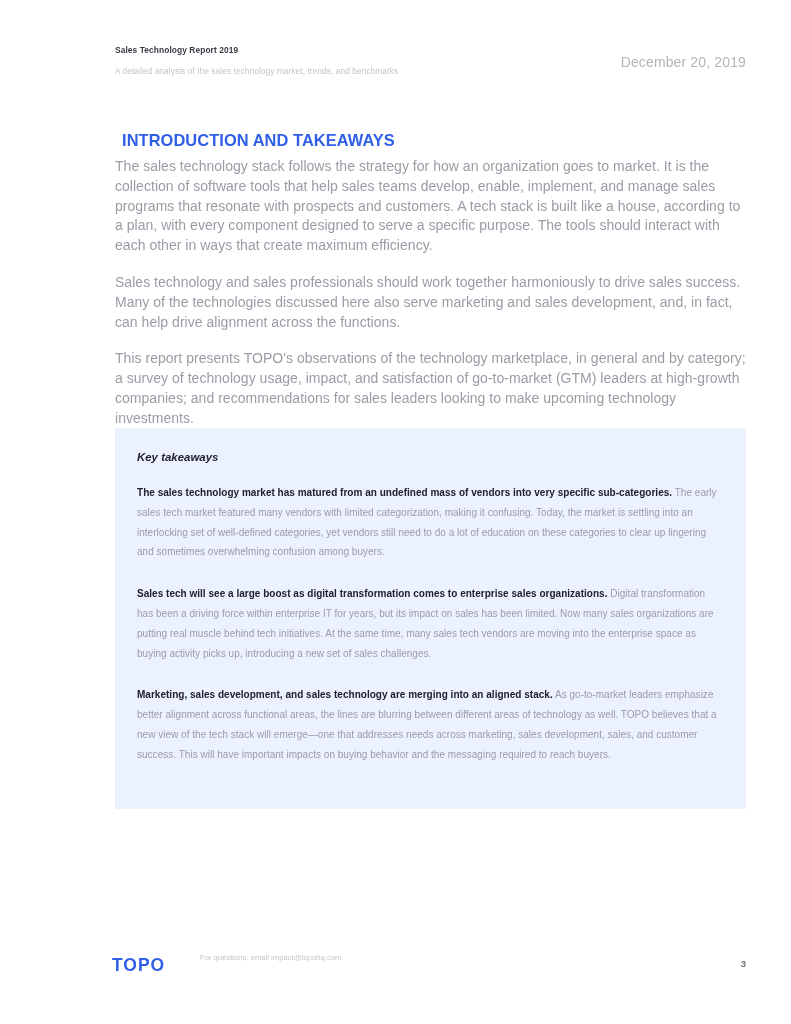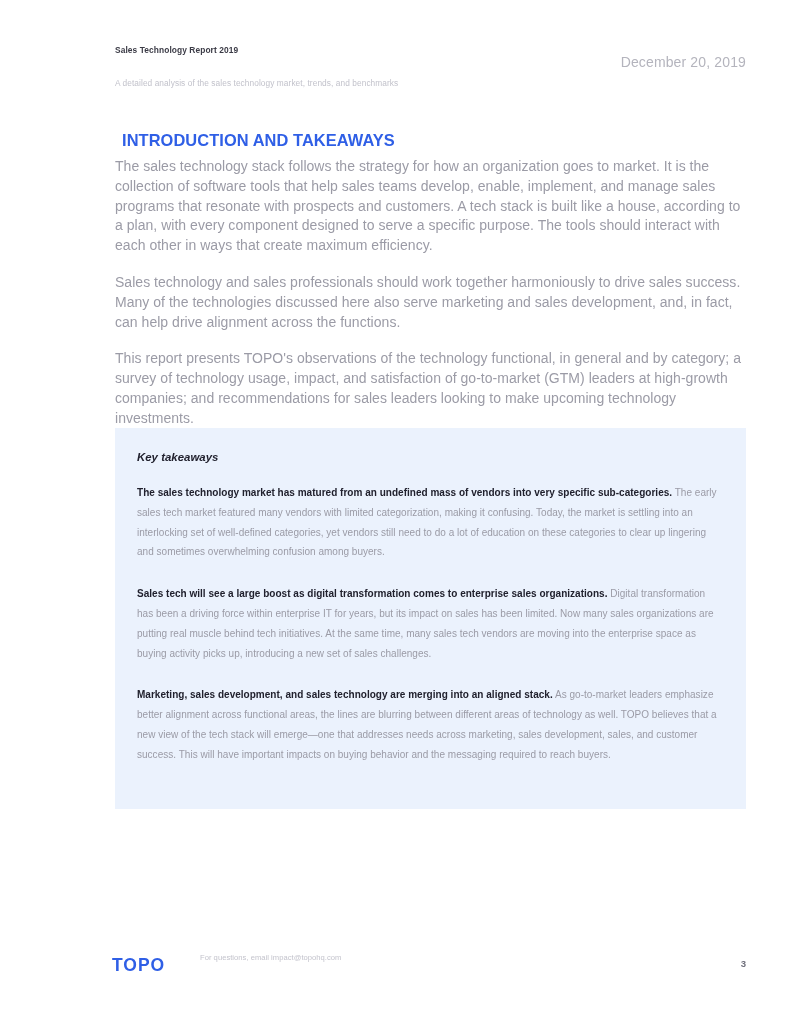--- a/index.html
+++ b/index.html
@@ -44,21 +44,21 @@
     position: absolute;
     right: 0;
     top: 12px;
     font-size: 14px;
     color: #b4b4bd;
     line-height: 12px;
     letter-spacing: 0.01em;
     white-space: nowrap;
   }
   .header-subtitle {
-    margin: 21px 0 0 0;
+    margin: 9px 0 0 0;
     font-size: 8.3px;
     color: #c2c2cb;
     line-height: 12px;
     letter-spacing: 0.01em;
   }
 
   
   .section-heading {
     position: absolute;
     left: 122px;
@@ -171,21 +171,21 @@
     <div class="header-title">Sales Technology Report 2019</div>
     <div class="header-date">December 20, 2019</div>
     <div class="header-subtitle">A detailed analysis of the sales technology market, trends, and benchmarks</div>
   </div>
 
   <h1 class="section-heading">INTRODUCTION AND TAKEAWAYS</h1>
 
   <div class="body-copy">
     <p>The sales technology stack follows the strategy for how an organization goes to market. It is the collection of software tools that help sales teams develop, enable, implement, and manage sales programs that resonate with prospects and customers. A tech stack is built like a house, according to a plan, with every component designed to serve a specific purpose. The tools should interact with each other in ways that create maximum efficiency.</p>
     <p>Sales technology and sales professionals should work together harmoniously to drive sales success. Many of the technologies discussed here also serve marketing and sales development, and, in fact, can help drive alignment across the functions.</p>
-    <p>This report presents TOPO's observations of the technology functional, in general and by category; a survey of technology usage, impact, and satisfaction of go-to-market (GTM) leaders at high-growth companies; and recommendations for sales leaders looking to make upcoming technology investments.</p>
+    <p>This report presents TOPO's observations of the technology marketplace, in general and by category; a survey of technology usage, impact, and satisfaction of go-to-market (GTM) leaders at high-growth companies; and recommendations for sales leaders looking to make upcoming technology investments.</p>
   </div>
 
   <div class="takeaways-panel">
     <div class="takeaways-inner">
       <h2 class="takeaways-title">Key takeaways</h2>
 
       <p class="takeaway"><span class="lead">The sales technology market has matured from an undefined mass of vendors into very specific sub-categories.</span><span> The early sales tech market featured many vendors with limited categorization, making it confusing. Today, the market is settling into an interlocking set of well-defined categories, yet vendors still need to do a lot of education on these categories to clear up lingering and sometimes overwhelming confusion among buyers.</span></p>
 
       <p class="takeaway"><span class="lead">Sales tech will see a large boost as digital transformation comes to enterprise sales organizations.</span><span> Digital transformation has been a driving force within enterprise IT for years, but its impact on sales has been limited. Now many sales organizations are putting real muscle behind tech initiatives. At the same time, many sales tech vendors are moving into the enterprise space as buying activity picks up, introducing a new set of sales challenges.</span></p>
 

